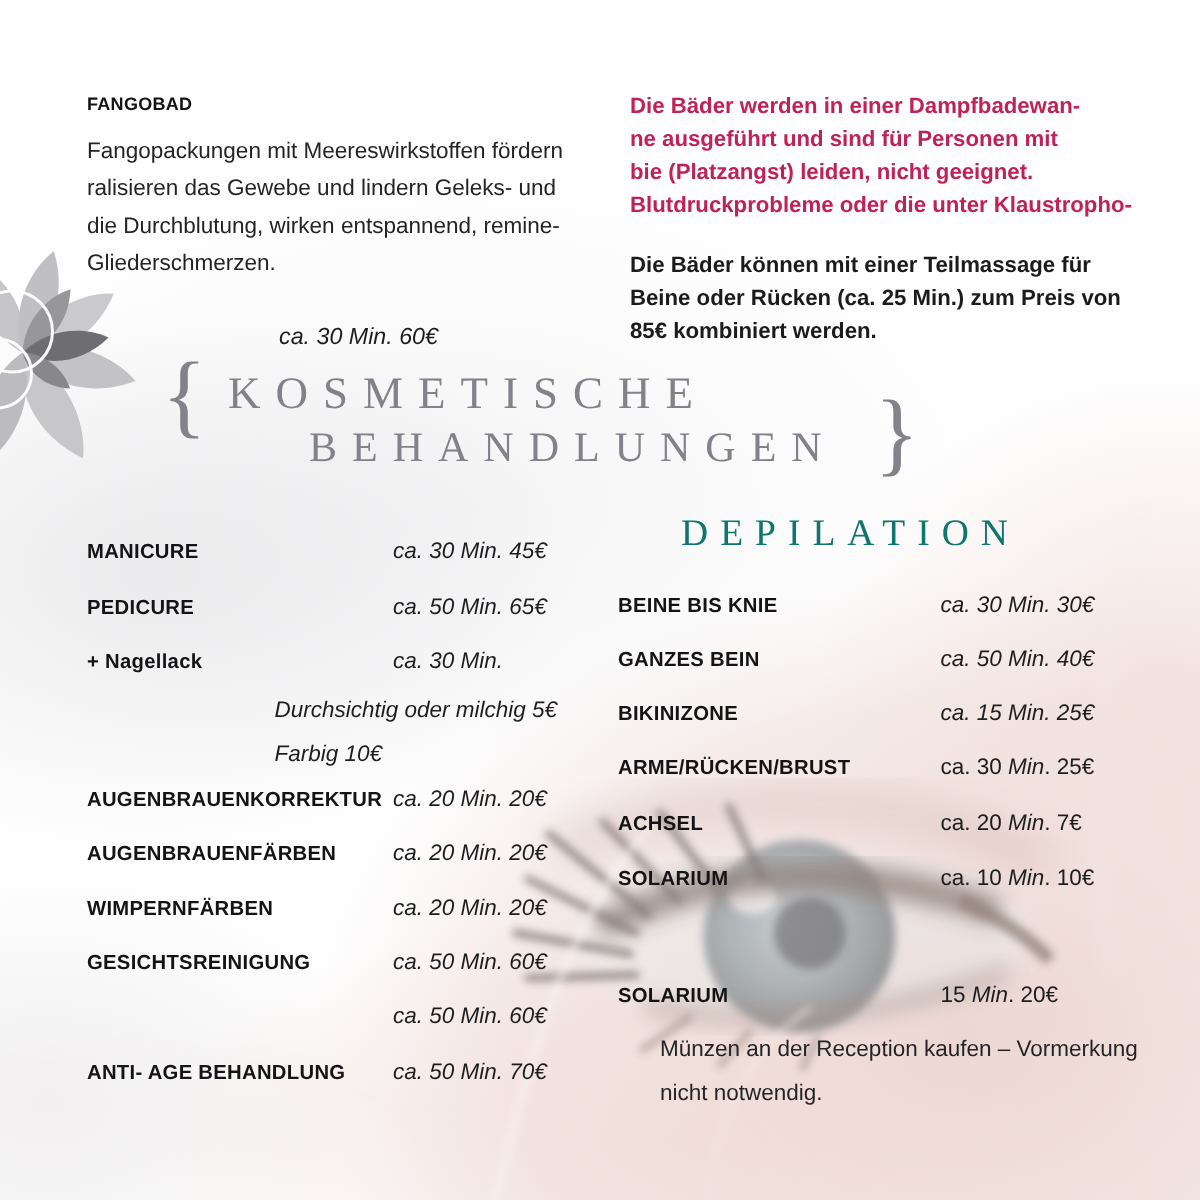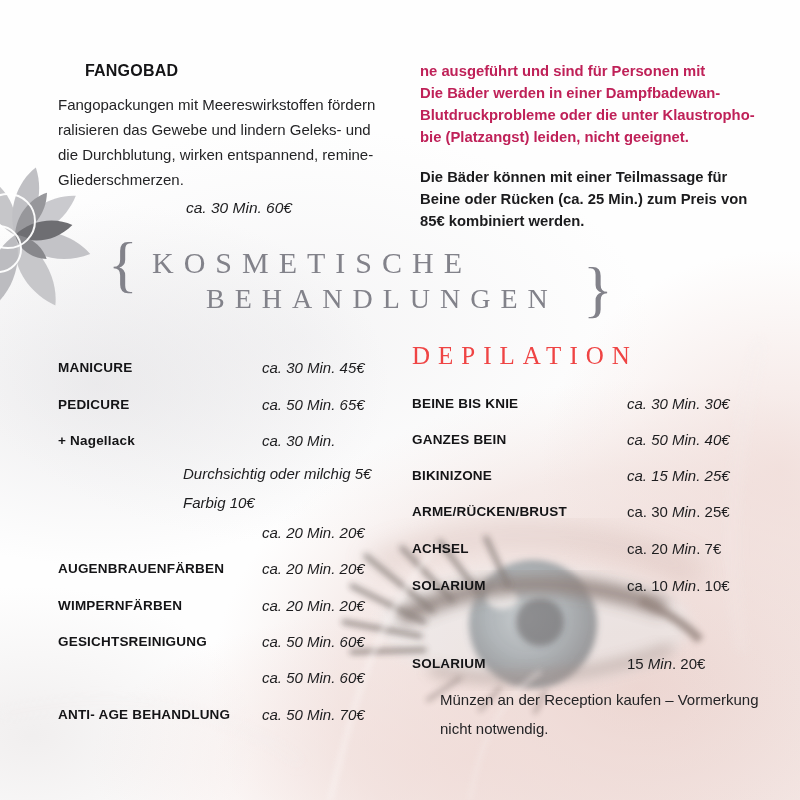--- a/index.html
+++ b/index.html
@@ -16,24 +16,24 @@
       radial-gradient(ellipse 420px 260px at 12% 48%, rgba(198,196,201,0.30), rgba(198,196,201,0) 70%),
       radial-gradient(ellipse 500px 300px at 38% 42%, rgba(214,212,216,0.22), rgba(214,212,216,0) 70%),
       radial-gradient(ellipse 300px 200px at 4% 92%, rgba(216,210,210,0.35), rgba(216,210,210,0) 75%);
   }
   .photo-layer{position:absolute;inset:0;z-index:0;pointer-events:none;}
   .flower-layer{position:absolute;left:-30px;top:153px;z-index:0;pointer-events:none;}
   .content{position:absolute;inset:0;z-index:2;}
 
   
   .fangobad{position:absolute;left:58px;top:62px;width:332px;}
-  .fangobad .h{font-size:16px;font-weight:700;color:#141416;letter-spacing:.2px;margin-left:27px;}
+  .fangobad .h{font-size:12px;font-weight:700;color:#141416;letter-spacing:.2px;}
   .fangobad .body{margin-top:12px;font-size:15px;line-height:25px;color:#242426;}
   .fangobad .line{white-space:nowrap;}
-  .fangobad .price{margin-top:7px;width:100%;padding-left:30px;box-sizing:border-box;
+  .fangobad .price{margin-top:28px;width:100%;padding-left:30px;box-sizing:border-box;
     text-align:center;font-style:italic;font-size:15.5px;color:#1d1d1f;}
 
   
   .warning{position:absolute;left:420px;top:60px;width:360px;
     font-size:14.8px;font-weight:700;line-height:22px;color:#bf2158;}
   .combo{position:absolute;left:420px;top:166px;width:360px;
     font-size:14.8px;font-weight:700;line-height:22px;color:#1b1b1d;}
   .warning .line,.combo .line{white-space:nowrap;}
 
   
@@ -51,22 +51,22 @@
   .menu-right{left:412px;top:342px;width:350px;height:420px;}
   .row{position:absolute;left:0;width:100%;height:20px;}
   .row .lbl{position:absolute;left:0;top:0;font-size:13.5px;font-weight:700;
     color:#141416;letter-spacing:.2px;white-space:nowrap;}
   .row.indent .lbl{left:0;}
   .row .price{position:absolute;left:204px;top:-1px;font-size:15px;color:#1d1d1f;white-space:nowrap;}
   .menu-right .row .price{left:215px;}
   .pi{font-style:italic;}
   .note-row{position:absolute;left:125px;font-size:15px;font-style:italic;color:#1d1d1f;white-space:nowrap;}
 
-  .dep-title{position:absolute;left:0;top:0;width:310px;text-align:left;
-    font-family:"Liberation Serif",serif;font-size:25px;letter-spacing:8px;color:#ef4444;white-space:nowrap;}
+  .dep-title{position:absolute;left:0;top:0;width:310px;text-align:center;
+    font-family:"Liberation Serif",serif;font-size:25px;letter-spacing:8px;color:#0f766e;white-space:nowrap;}
 
   .solarium-note{position:absolute;left:0;top:343px;font-size:15px;line-height:29px;color:#242426;margin-left:28px;}
   .solarium-note .line{white-space:nowrap;}
 </style>
 </head>
 <body>
 
 <div id="page">
 
   <svg class="photo-layer" width="800" height="800" viewBox="0 0 800 800">
@@ -179,24 +179,24 @@
       <div class="body">
         <div class="line">Fangopackungen mit Meereswirkstoffen fördern</div>
         <div class="line">ralisieren das Gewebe und lindern Geleks- und</div>
         <div class="line">die Durchblutung, wirken entspannend, remine-</div>
         <div class="line">Gliederschmerzen.</div>
       </div>
       <div class="price">ca. 30 Min. 60€</div>
     </div>
 
     <div class="warning">
+      <div class="line">Die Bäder werden in einer Dampfbadewan-</div>
       <div class="line">ne ausgeführt und sind für Personen mit</div>
-      <div class="line">Die Bäder werden in einer Dampfbadewan-</div>
+      <div class="line">bie (Platzangst) leiden, nicht geeignet.</div>
       <div class="line">Blutdruckprobleme oder die unter Klaustropho-</div>
-      <div class="line">bie (Platzangst) leiden, nicht geeignet.</div>
     </div>
 
     <div class="combo">
       <div class="line">Die Bäder können mit einer Teilmassage für</div>
       <div class="line">Beine oder Rücken (ca. 25 Min.) zum Preis von</div>
       <div class="line">85€ kombiniert werden.</div>
     </div>
 
     <div class="stitle">
       <span class="brace b-open">{</span>
@@ -214,20 +214,21 @@
         <span class="lbl">PEDICURE</span>
         <span class="price"><span></span><span class="pi">ca. 50 Min. 65€</span><span></span></span>
       </div>
       <div class="row indent" style="top:73px">
         <span class="lbl">+ Nagellack</span>
         <span class="price"><span></span><span class="pi">ca. 30 Min.</span><span></span></span>
       </div>
       <div class="note-row" style="top:105px">Durchsichtig oder milchig 5€</div>
       <div class="note-row" style="top:134px">Farbig 10€</div>
       <div class="row" style="top:165px">
+        <span class="lbl">AUGENBRAUENKORREKTUR</span>
         <span class="price"><span></span><span class="pi">ca. 20 Min. 20€</span><span></span></span>
       </div>
       <div class="row" style="top:201px">
         <span class="lbl">AUGENBRAUENFÄRBEN</span>
         <span class="price"><span></span><span class="pi">ca. 20 Min. 20€</span><span></span></span>
       </div>
       <div class="row" style="top:238px">
         <span class="lbl">WIMPERNFÄRBEN</span>
         <span class="price"><span></span><span class="pi">ca. 20 Min. 20€</span><span></span></span>
       </div>

